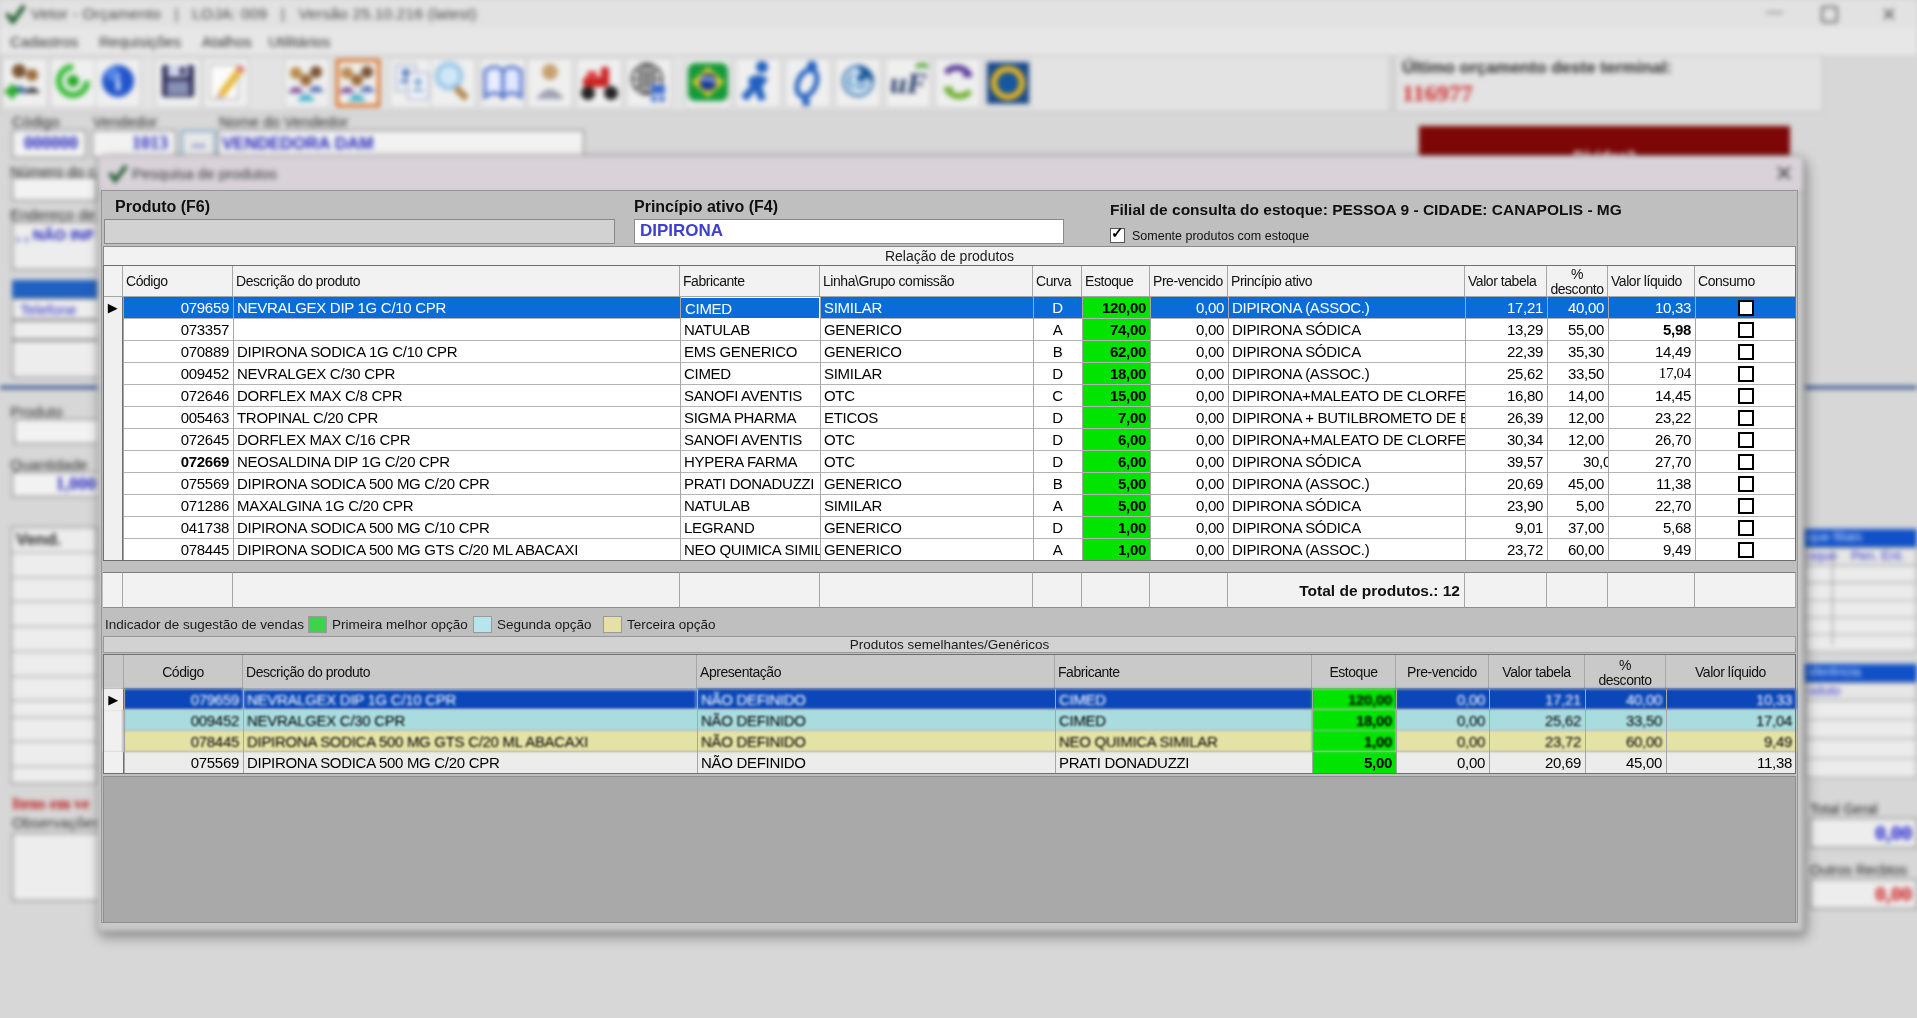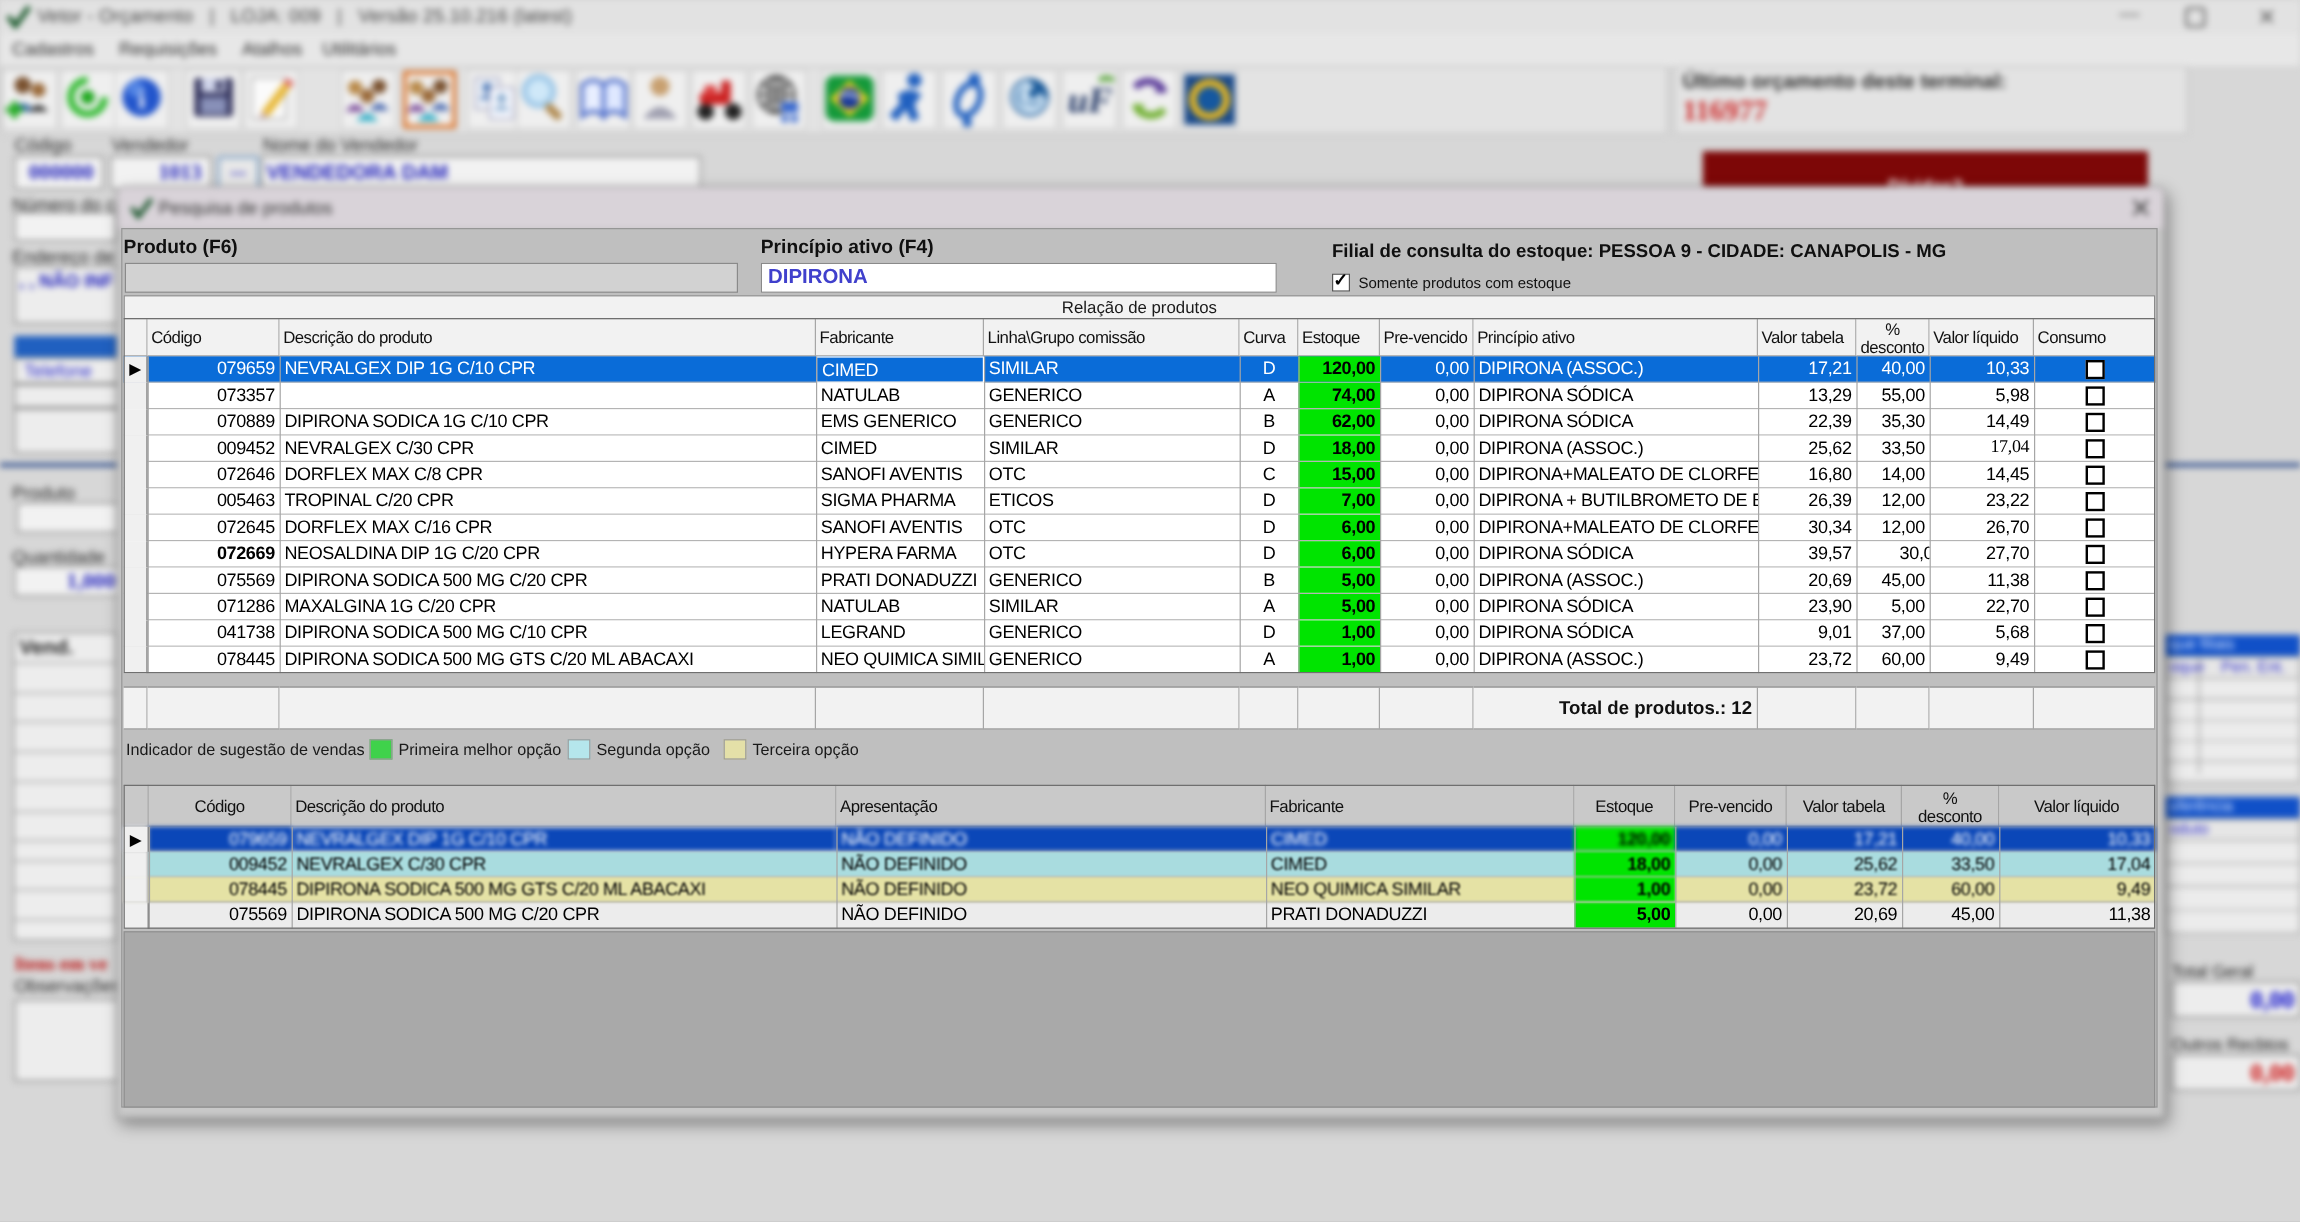--- a/index.html
+++ b/index.html
@@ -289,21 +289,21 @@
         </svg>
       <div class="abs" style="left:34px;top:9px;font-size:15px;color:#333;">Pesquisa de produtos</div>
       <svg class="abs" style="left:1678px;top:9px;" width="16" height="16" viewBox="0 0 16 16">
           <path d="M2 2 L14 14 M14 2 L2 14" stroke="#3a3a3a" stroke-width="2"></path>
         </svg>
     </div>
   </div>
 </div>
 <div id="dlgcontent" class="abs" style="left:0;top:0;width:1917px;height:1018px;pointer-events:none;">
   <div class="c" style="left:101px;top:190px;width:1697px;height:733px;background:#bfbfbf;border:1px solid #969696;"></div>
-  <div class="blbl" style="left:103px;top:198px;text-align:center;">Produto (F6)</div>
+  <div class="blbl" style="left:115px;top:198px;text-align:center;">Produto (F6)</div>
   <div class="c" style="left:104px;top:219px;width:511px;height:25px;background:#d2d2d2;border:1px solid #8a8a8a;"></div>
   <div class="blbl" style="left:634px;top:198px;">Princípio ativo (F4)</div>
   <div class="c" style="left:634px;top:219px;width:430px;height:25px;background:#fff;border:1px solid #8a8a8a;"></div>
   <div class="c" style="left:640px;top:221px;font-size:17px;color:#4040cc;font-weight:bold;">DIPIRONA</div>
   <div class="blbl" style="left:1110px;top:201px;font-size:15.5px;">Filial de consulta do estoque: PESSOA 9 - CIDADE: CANAPOLIS - MG</div>
   <div class="c" style="left:1110px;top:228px;width:15px;height:15px;background:#fff;border:1px solid #555;"></div>
   <div class="c" style="left:1111px;top:224px;font-size:15px;color:#000;font-weight:bold;">✓</div>
   <div class="c" style="left:1132px;top:229px;font-size:12.5px;color:#111;">Somente produtos com estoque</div>
   <div class="band" style="top:246px;height:20px;line-height:19px;">Relação de produtos</div>
   <div class="th" style="left:103px;top:265px;width:20px;height:32px;">
@@ -365,21 +365,21 @@
     <div class="c td selc" style="left:103px;top:319px;width:20px;height:22px;"></div>
     <div class="c td num" style="left:123px;top:319px;width:110px;height:22px;">073357</div>
     <div class="c td " style="left:680px;top:319px;width:140px;height:22px;">NATULAB</div>
     <div class="c td " style="left:820px;top:319px;width:213px;height:22px;">GENERICO</div>
     <div class="c td ctr" style="left:1033px;top:319px;width:49px;height:22px;">A</div>
     <div class="c td num grn" style="left:1082px;top:319px;width:68px;height:21px;">74,00</div>
     <div class="c td num" style="left:1150px;top:319px;width:78px;height:22px;">0,00</div>
     <div class="c td " style="left:1228px;top:319px;width:237px;height:22px;">DIPIRONA SÓDICA</div>
     <div class="c td num" style="left:1465px;top:319px;width:82px;height:22px;">13,29</div>
     <div class="c td num" style="left:1547px;top:319px;width:61px;height:22px;">55,00</div>
-    <div class="c td num" style="left:1608px;top:319px;width:87px;height:22px;">5,98</div>
+    <div class="c td num" style="left:1608px;top:319px;width:87px;height:22px;font-weight:bold;">5,98</div>
     <div class="c td ctr" style="left:1695px;top:319px;width:101px;height:22px;"><span class="cb"></span></div>
     <div class="trow " style="left:103px;top:341px;width:1693px;height:22px;"></div>
     <div class="c td selc" style="left:103px;top:341px;width:20px;height:22px;"></div>
     <div class="c td num" style="left:123px;top:341px;width:110px;height:22px;">070889</div>
     <div class="c td " style="left:233px;top:341px;width:447px;height:22px;">DIPIRONA SODICA 1G C/10 CPR</div>
     <div class="c td " style="left:680px;top:341px;width:140px;height:22px;">EMS GENERICO</div>
     <div class="c td " style="left:820px;top:341px;width:213px;height:22px;">GENERICO</div>
     <div class="c td ctr" style="left:1033px;top:341px;width:49px;height:22px;">B</div>
     <div class="c td num grn" style="left:1082px;top:341px;width:68px;height:21px;">62,00</div>
     <div class="c td num" style="left:1150px;top:341px;width:78px;height:22px;">0,00</div>
@@ -540,20 +540,21 @@
     <div class="th tfoot" style="left:1547px;top:572px;width:61px;height:36px;"></div>
     <div class="th tfoot" style="left:1608px;top:572px;width:87px;height:36px;"></div>
     <div class="th tfoot" style="left:1695px;top:572px;width:101px;height:36px;"></div>
   <div class="c" style="left:105px;top:617px;font-size:13.5px;color:#1a1a1a;">Indicador de sugestão de vendas</div>
   <div class="sw" style="left:308px;top:616px;background:#3fd24b;"></div>
   <div class="c" style="left:332px;top:617px;font-size:13.5px;color:#1a1a1a;">Primeira melhor opção</div>
   <div class="sw" style="left:473px;top:616px;background:#b5e6ec;"></div>
   <div class="c" style="left:497px;top:617px;font-size:13.5px;color:#1a1a1a;">Segunda opção</div>
   <div class="sw" style="left:603px;top:616px;background:#e4e0a8;"></div>
   <div class="c" style="left:627px;top:617px;font-size:13.5px;color:#1a1a1a;">Terceira opção</div>
+  <div class="band" style="top:636px;height:17px;line-height:16px;font-size:13.5px;background:#d2d2d2;border-color:#999;"><span style="filter:blur(0.6px);display:inline-block;">Produtos semelhantes/Genéricos</span></div>
   <div class="th th2" style="left:103px;top:654px;width:21px;height:35px;">
       <span></span>
     </div>
     <div class="th th2 pct" style="left:124px;top:654px;width:119px;height:35px;">
       <span>Código</span>
     </div>
     <div class="th th2" style="left:243px;top:654px;width:454px;height:35px;">
       <span>Descrição do produto</span>
     </div>
     <div class="th th2" style="left:697px;top:654px;width:358px;height:35px;">

